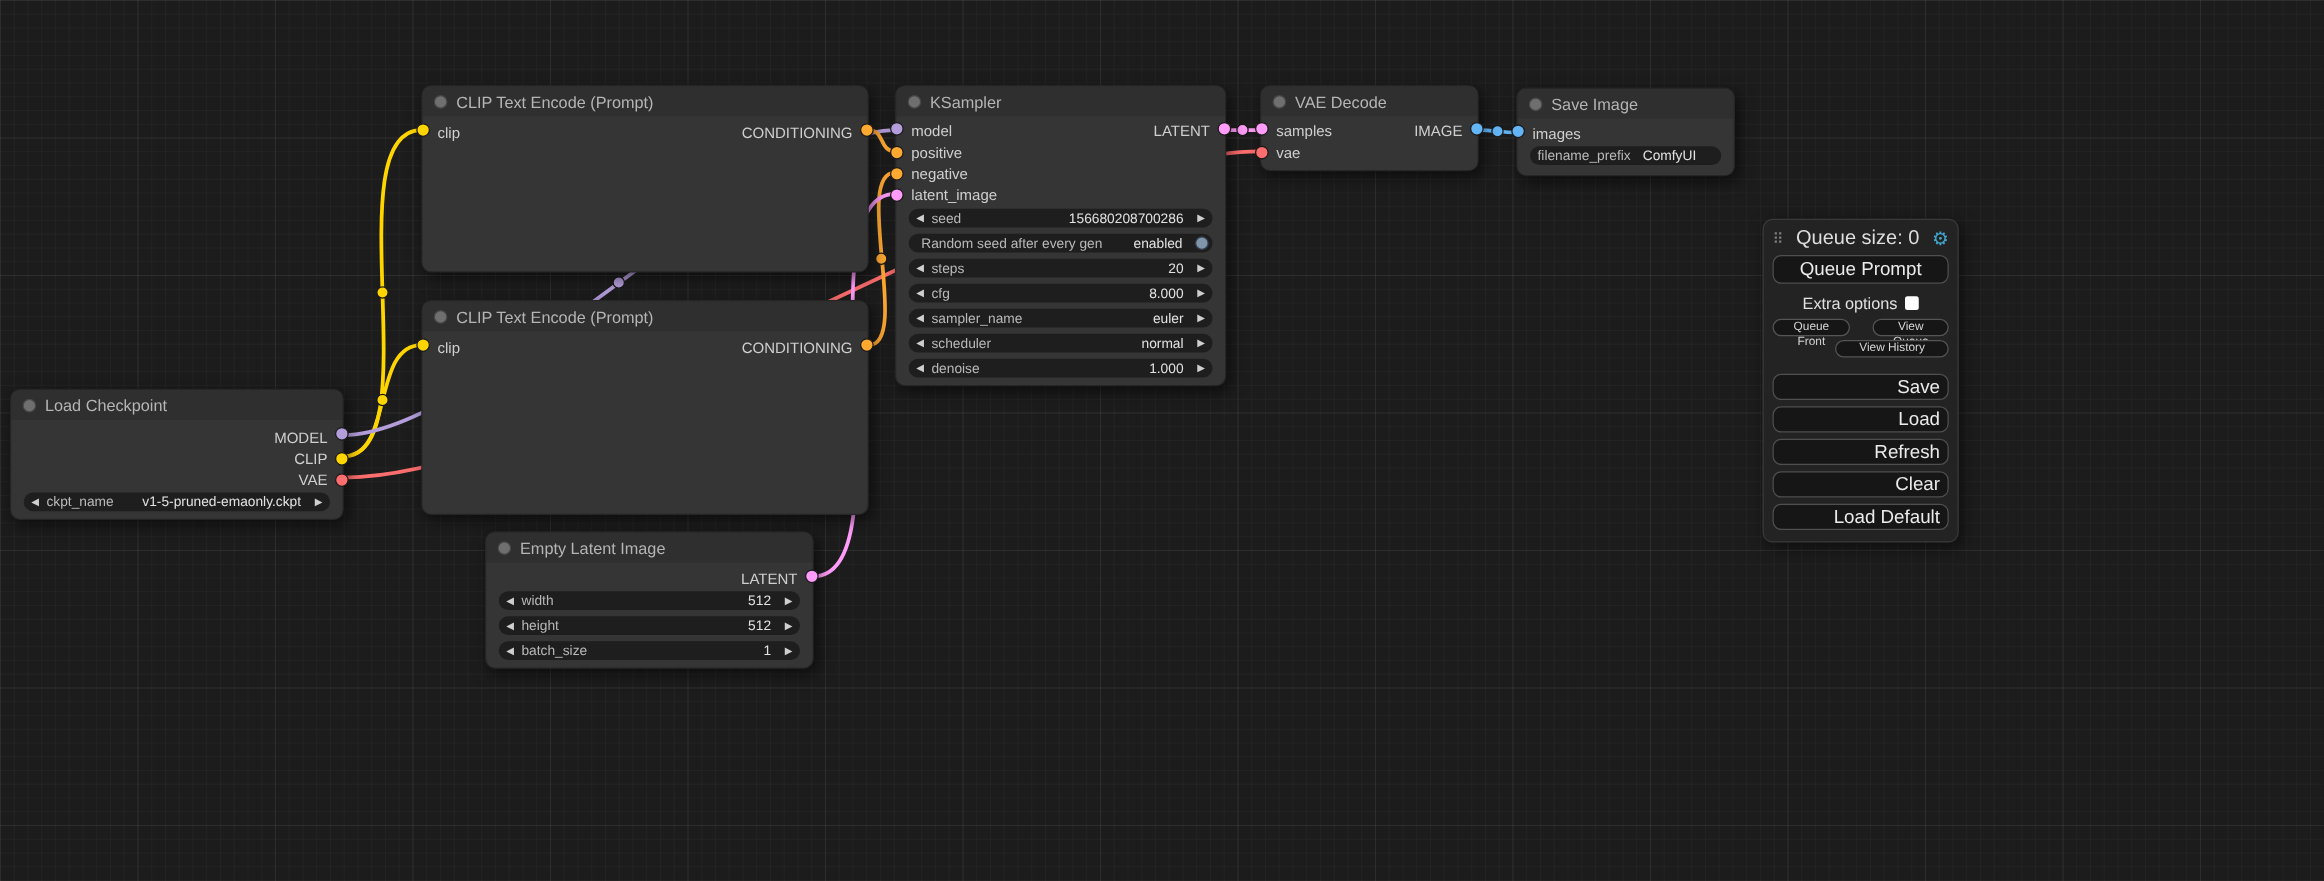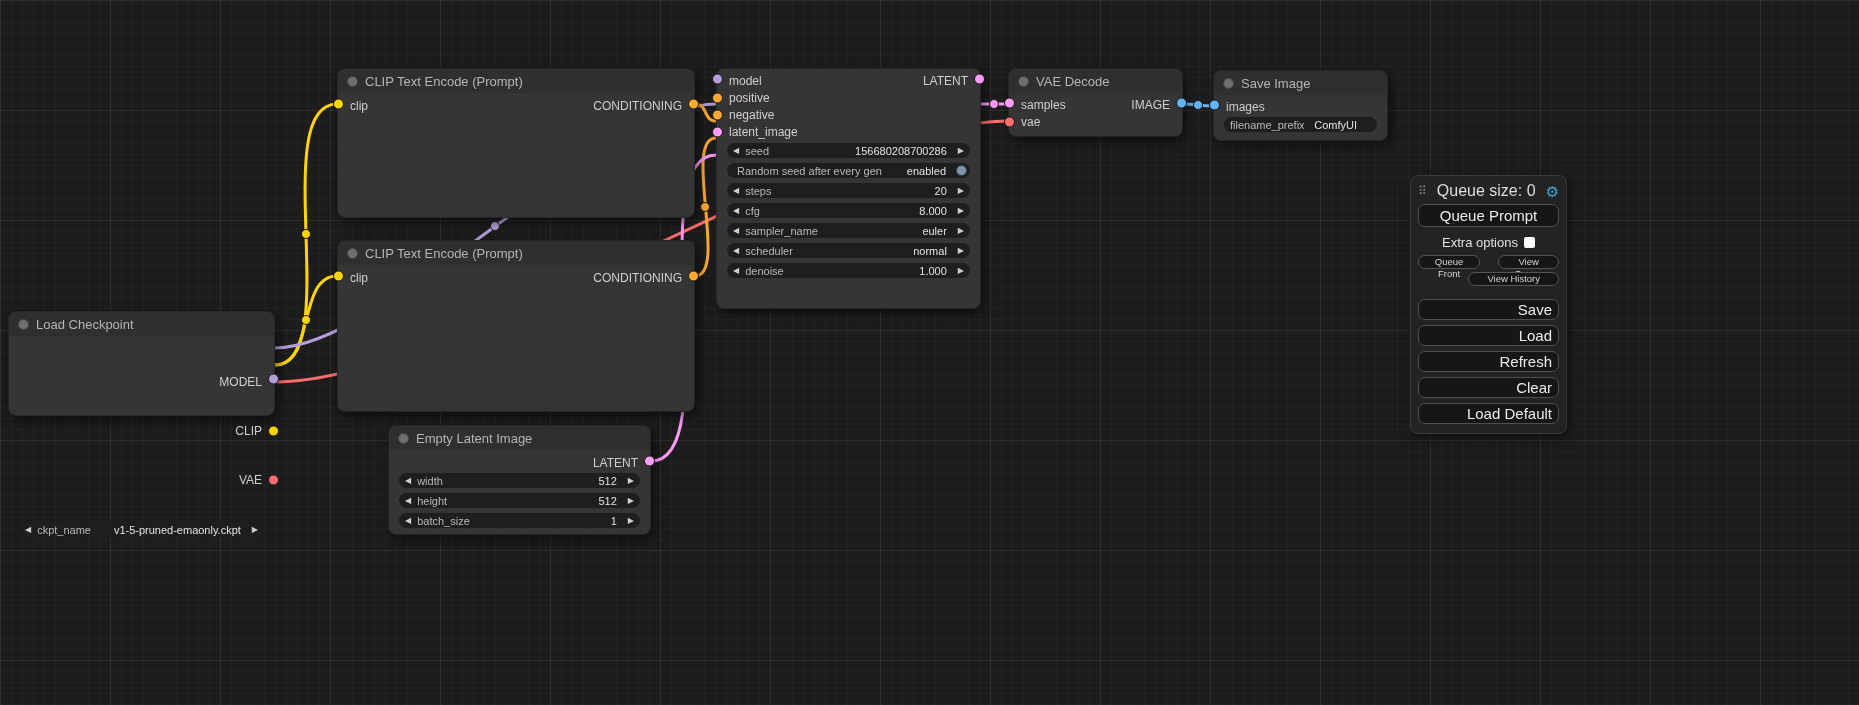--- a/index.html
+++ b/index.html
@@ -88,21 +88,21 @@
     <circle cx="306" cy="234" r="4.5" style="fill:var(--c-clip)"></circle>
     <circle cx="306" cy="320" r="4.5" style="fill:var(--c-clip)"></circle>
     <circle cx="495" cy="226" r="4.5" style="fill:var(--c-model)"></circle>
     <circle cx="705" cy="207" r="4.5" style="fill:var(--c-conditioning)"></circle>
     <circle cx="683" cy="308" r="4.5" style="fill:var(--c-latent)"></circle>
     <circle cx="994" cy="104" r="4.5" style="fill:var(--c-latent)"></circle>
     <circle cx="1198" cy="105" r="4.5" style="fill:var(--c-image)"></circle>
   </g>
 </svg>
 
-<div class="node" style="left:8px;top:311px;width:267px;height:105px;gap:32px;">
+<div class="node" style="left:8px;top:311px;width:267px;height:105px;">
   <div class="node-title">
     <span class="title-dot"></span>
     <span>Load Checkpoint</span>
   </div>
   <div class="slot-row pad-t5" style="height:17px;">
     <span class="out-label">MODEL</span>
     <span class="dot out" style="background:var(--c-model)"></span>
   </div>
   <div class="slot-row">
     <span class="out-label">CLIP</span>
@@ -169,20 +169,24 @@
   </div>
   <div class="widget">
     <span class="arrow l">◀</span>
     <span class="w-label">batch_size</span>
     <span class="w-value">1</span>
     <span class="arrow r">▶</span>
   </div>
 </div>
 
 <div class="node" style="left:716px;top:68px;width:265px;height:241px;">
+  <div class="node-title">
+    <span class="title-dot"></span>
+    <span>KSampler</span>
+  </div>
   <div class="slot-row pad-t3">
     <span class="dot in" style="background:var(--c-model)"></span>
     <span class="in-label">model</span>
     <span class="out-label">LATENT</span>
     <span class="dot out" style="background:var(--c-latent)"></span>
   </div>
   <div class="slot-row">
     <span class="dot in" style="background:var(--c-conditioning)"></span>
     <span class="in-label">positive</span>
   </div>

